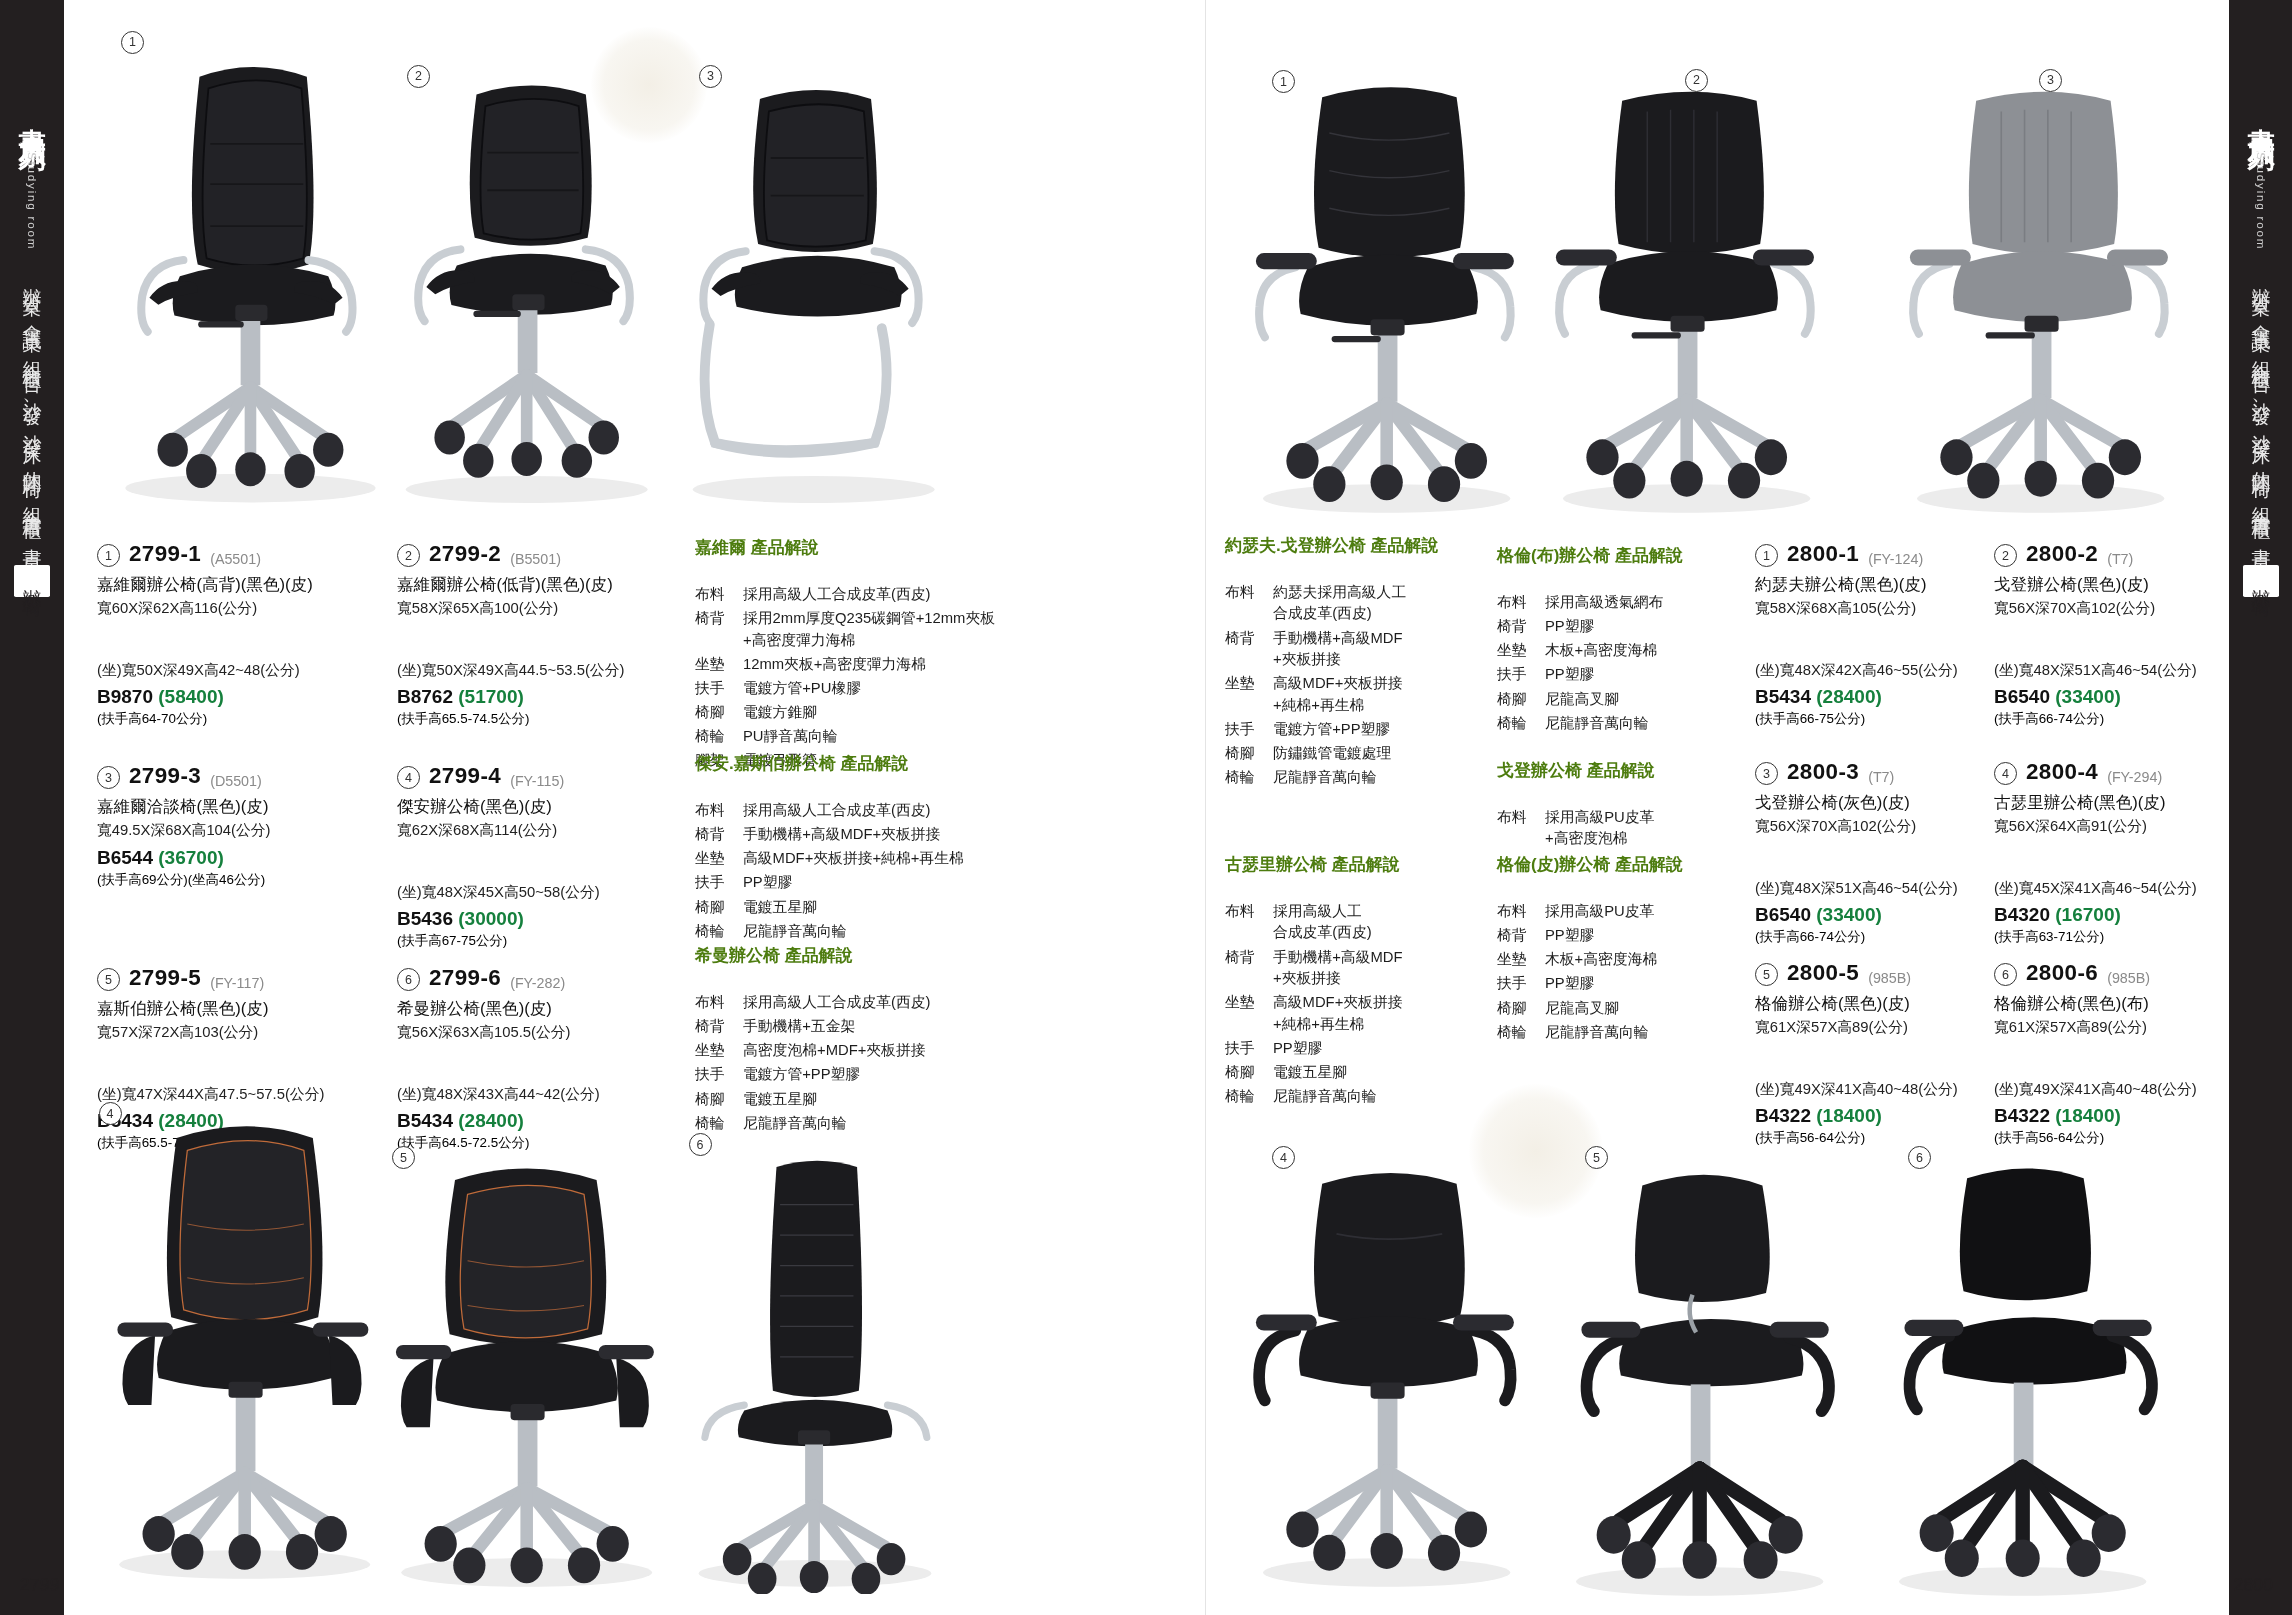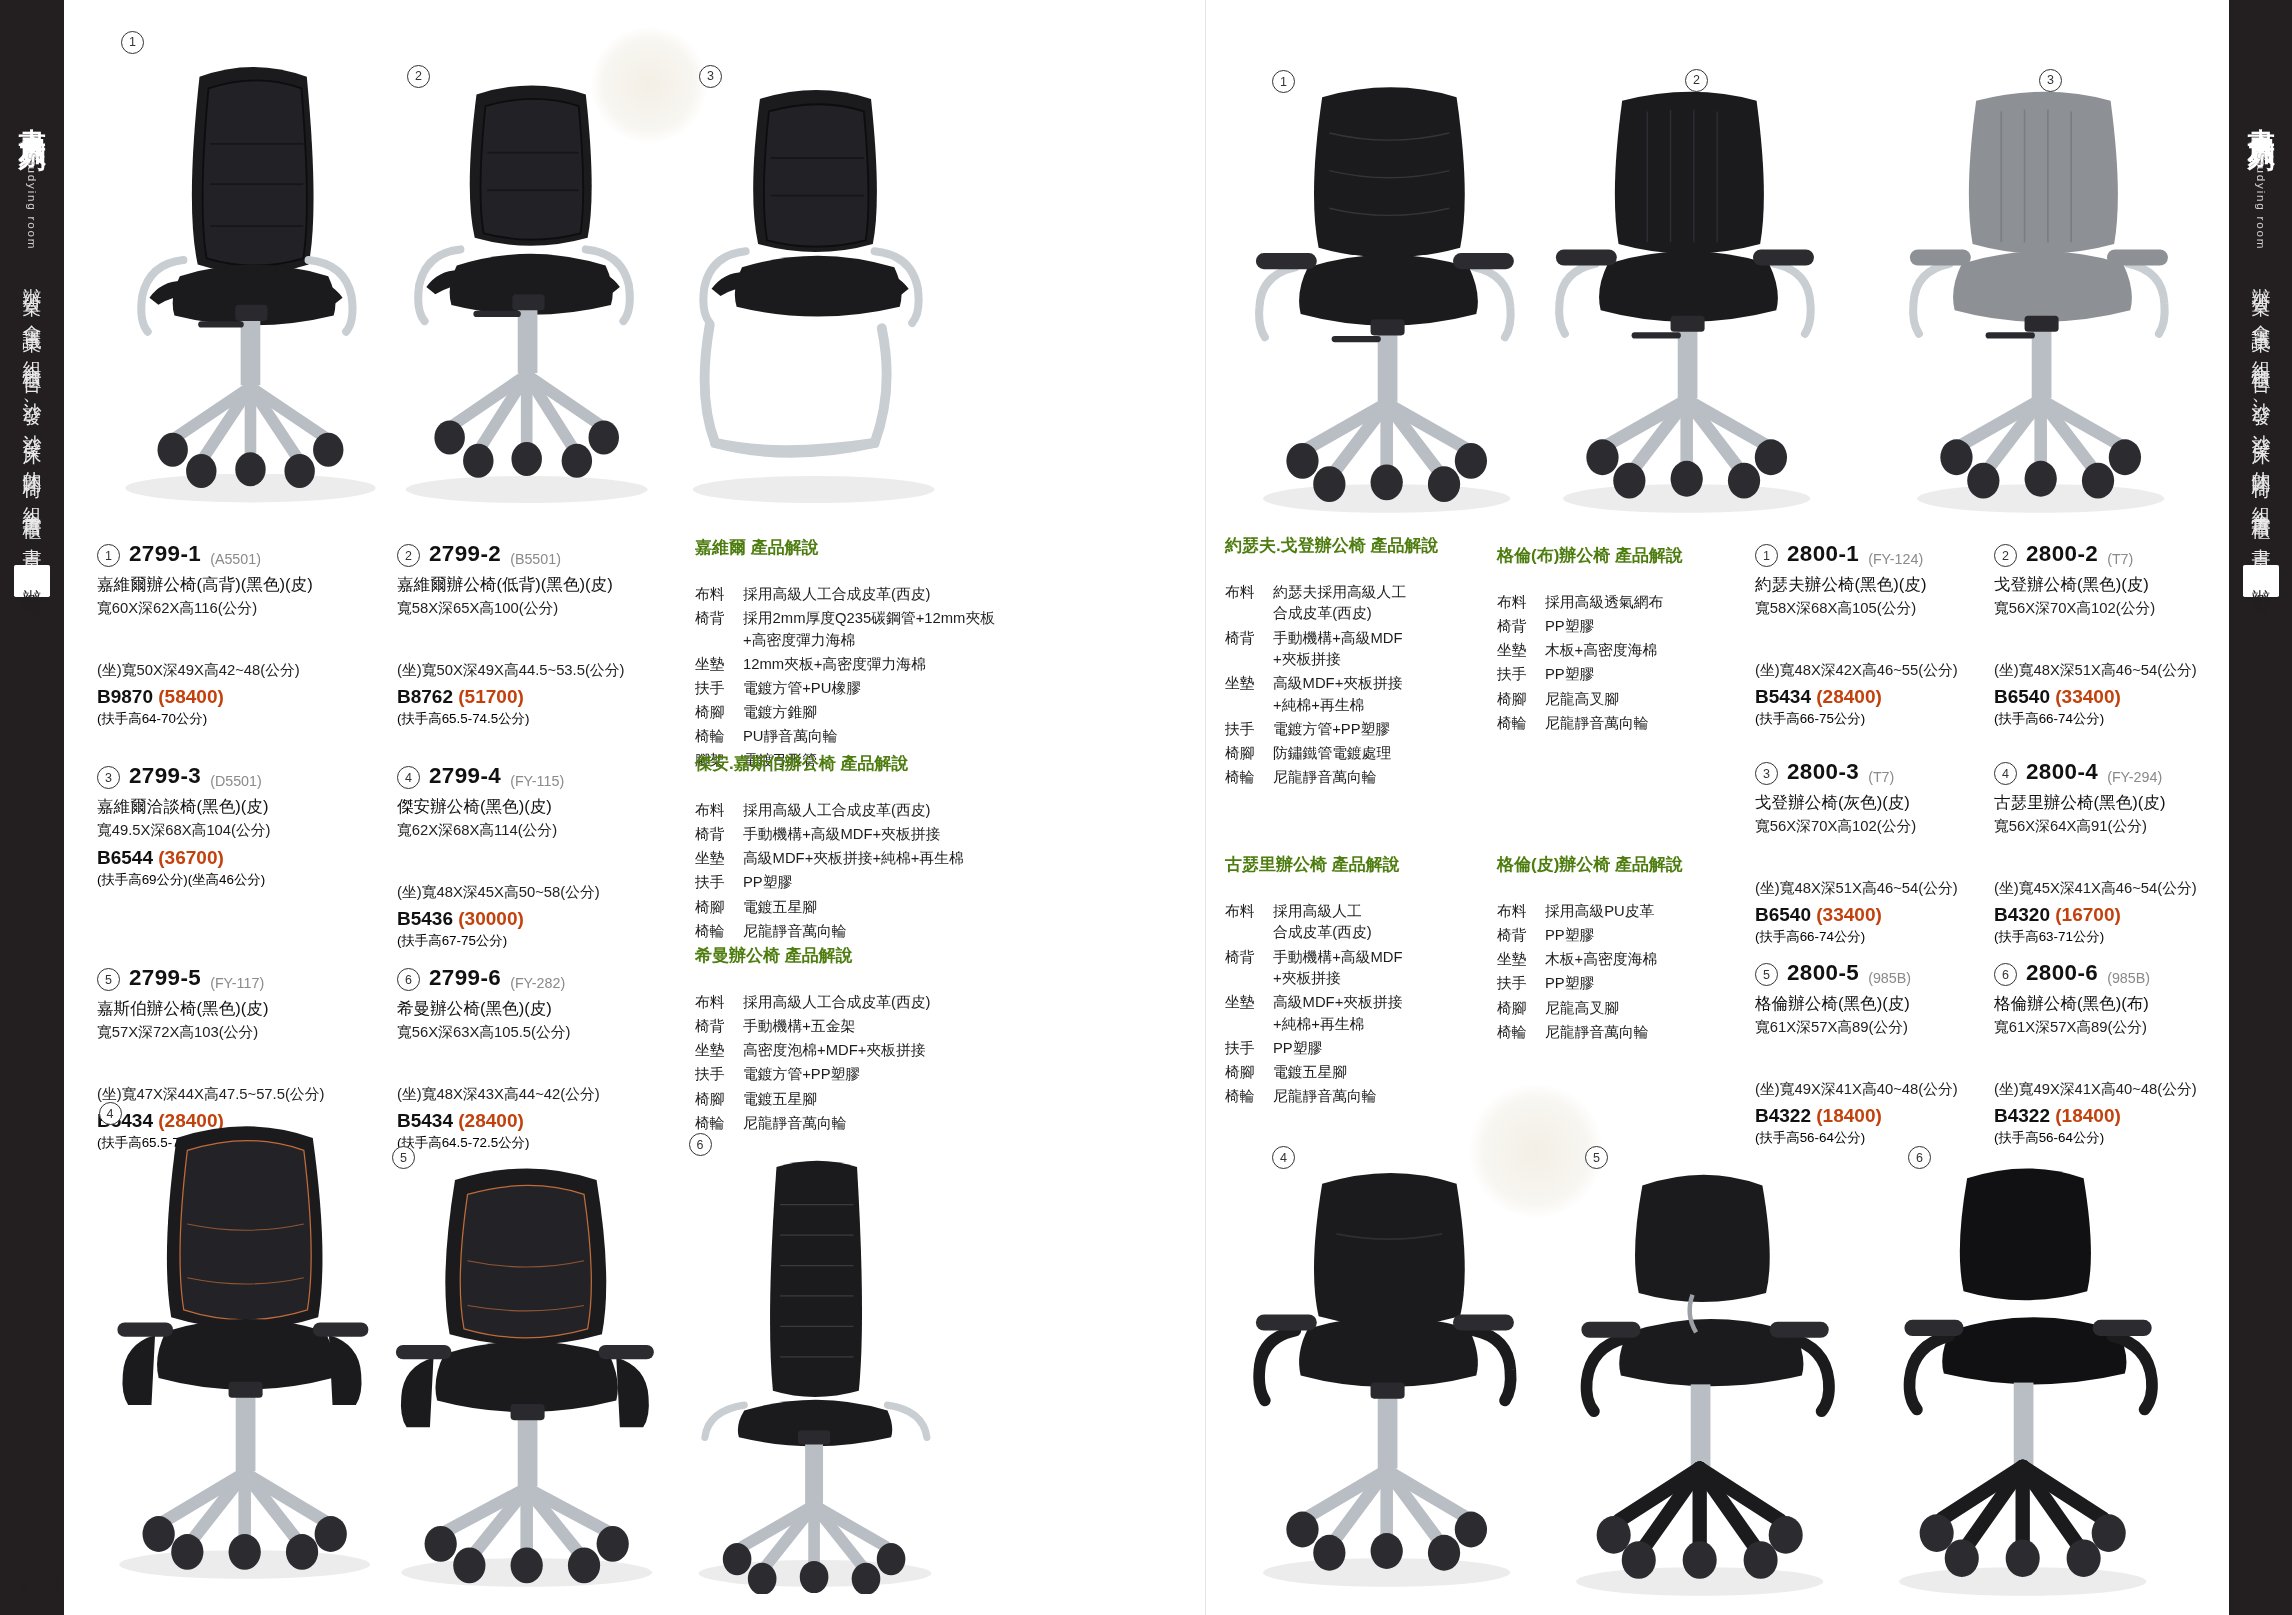--- a/index.html
+++ b/index.html
@@ -66,21 +66,21 @@
   .prod {
     position:absolute; width:296px; font-size:0;
   }
   .prod .hdr { display:flex; align-items:flex-end; gap:9px; }
   .prod .code { font-size:22.4px; font-weight:bold; letter-spacing:0.4px; color:#111; }
   .prod .alt { font-size:14.3px; color:#8a8a8a; }
   .prod .name { font-size:16.6px; color:#111; margin-top:6.3px; line-height:1.45; }
   .prod .dim { font-size:14.8px; color:#222; line-height:1.5; }
   .prod .dim2 { font-size:14.8px; color:#222; line-height:1.5;margin-top:39px; }
   .prod .price { font-size:19px; color:#111; margin-top:5.4px; font-weight:bold;}
-  .prod .price .red { color:#c2410c; font-weight:bold; }
+  .prod .price .red { color:#15803d; font-weight:bold; }
   .prod .note { font-size:13.4px; color:#000000; margin-top:1.8px; }
 
   
   .spec { position:absolute; width:287px; }
   .spec .spec-title { font-size:17px; font-weight:bold; color:#4d7c0f; margin-bottom:6.3px; }
   .spec table { border-collapse:collapse;margin-top:25px; }
   .spec td { font-size:14.8px; color:#1d1d1d; vertical-align:top; line-height:1.45; padding:0 0 2.7px 0; }
   .spec td.k { width:48px; white-space:nowrap; padding-right:7.2px; }
 
   .soft-blob {
@@ -676,20 +676,32 @@
             <td style="white-space:pre-line">尼龍高叉腳</td>
           </tr>
       <tr>
             <td class="k">椅輪</td>
             <td style="white-space:pre-line">尼龍靜音萬向輪</td>
           </tr>
     </tbody>
       </table>
   </div>
 
+  <div class="spec" style="left:1497px;top:759px;width:251px;">
+    <div class="spec-title">戈登辦公椅 產品解說</div>
+    <table>
+      <tbody>
+          <tr>
+            <td class="k">布料</td>
+            <td style="white-space:pre-line">採用高級PU皮革
++高密度泡棉</td>
+          </tr>
+    </tbody>
+      </table>
+  </div>
 
   <div class="spec" style="left:1497px;top:853px;width:251px;">
     <div class="spec-title">格倫(皮)辦公椅 產品解說</div>
     <table>
       <tbody>
           <tr>
             <td class="k">布料</td>
             <td style="white-space:pre-line">採用高級PU皮革</td>
           </tr>
       <tr>

